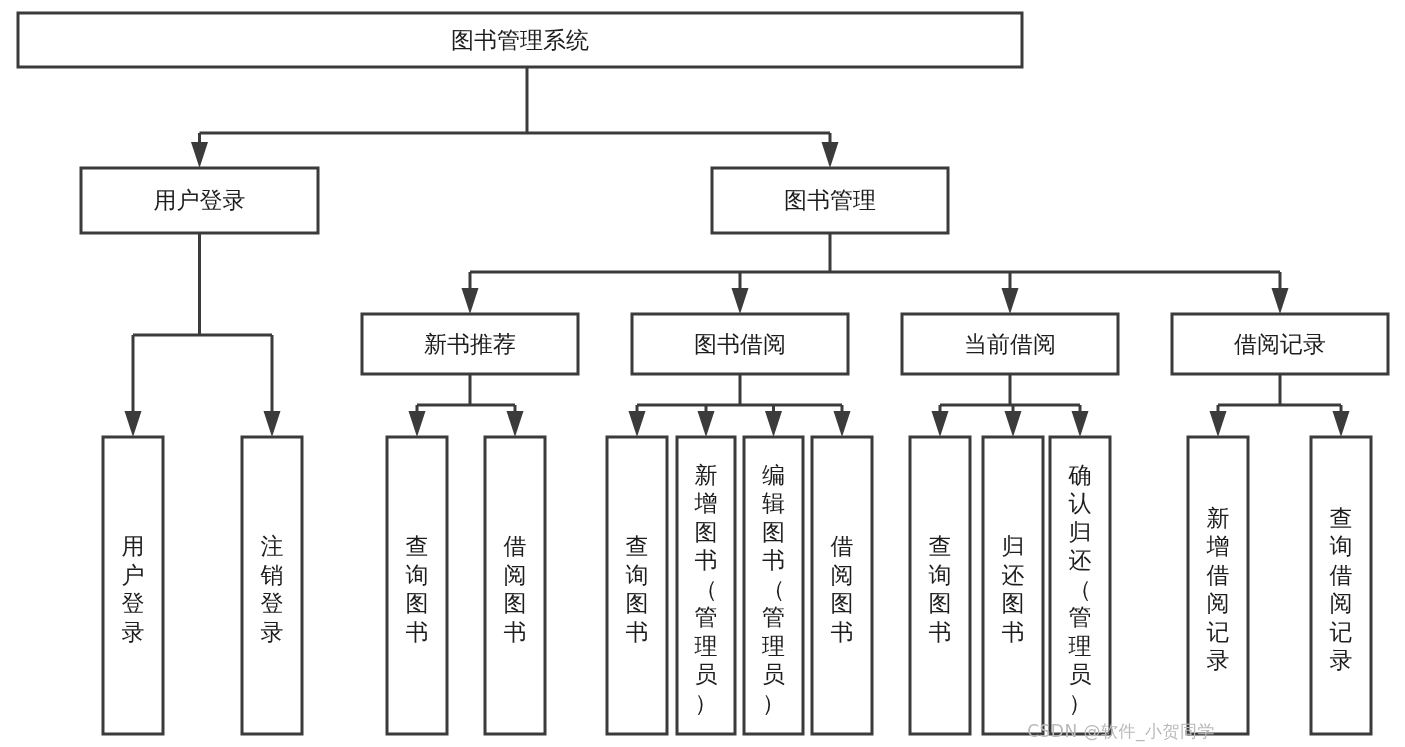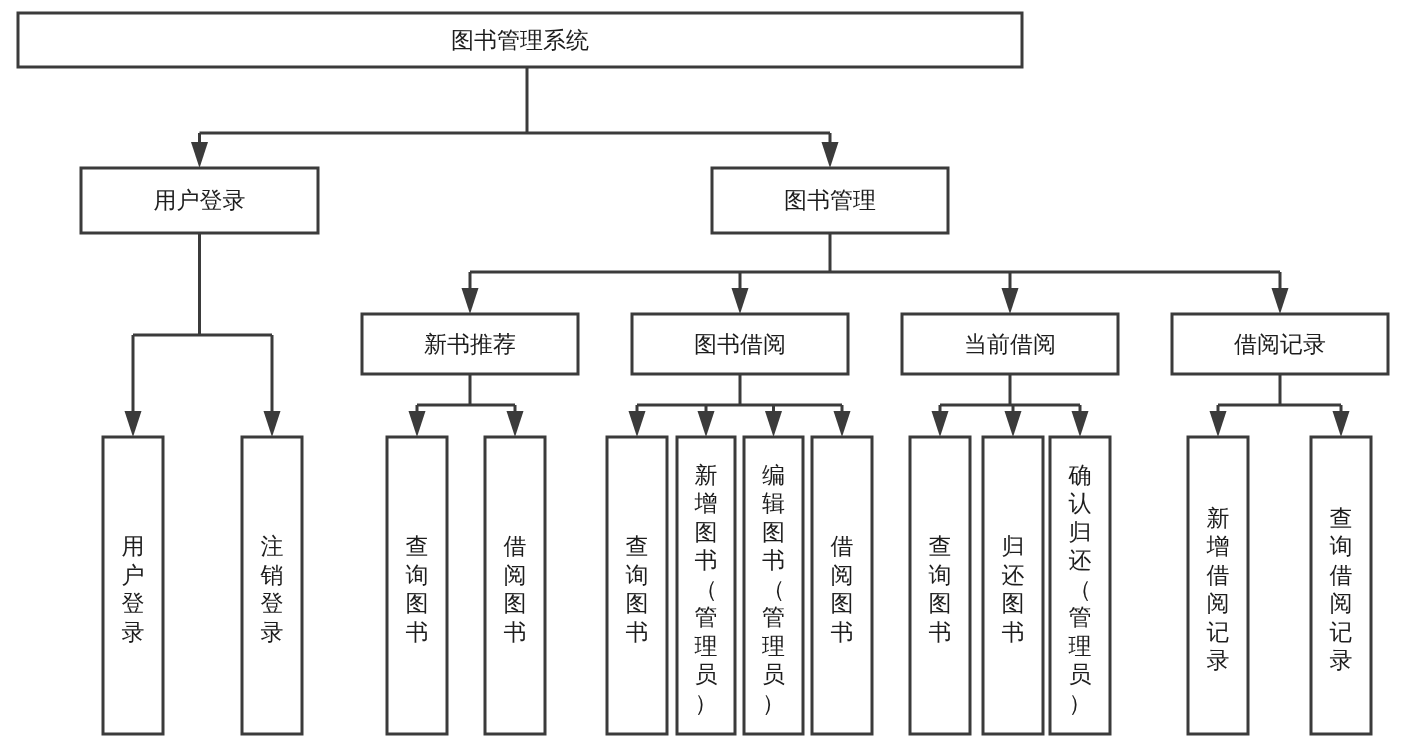--- a/index.html
+++ b/index.html
@@ -203,13 +203,14 @@
         <g>
           <rect x="1188" y="437" width="60" height="297" class="node-box"></rect>
           <text x="1218" y="0" class="node-label-vert"><tspan x="1218" y="525.52">新</tspan><tspan x="1218" y="554.02">增</tspan><tspan x="1218" y="582.52">借</tspan><tspan x="1218" y="611.02">阅</tspan><tspan x="1218" y="639.52">记</tspan><tspan x="1218" y="668.02">录</tspan></text>
         </g>
         <g>
           <rect x="1311" y="437" width="60" height="297" class="node-box"></rect>
           <text x="1341" y="0" class="node-label-vert"><tspan x="1341" y="525.52">查</tspan><tspan x="1341" y="554.02">询</tspan><tspan x="1341" y="582.52">借</tspan><tspan x="1341" y="611.02">阅</tspan><tspan x="1341" y="639.52">记</tspan><tspan x="1341" y="668.02">录</tspan></text>
         </g>
       </g>
   </svg>
+  <div class="watermark-text">CSDN @软件_小贺同学</div>
 </div>
 
 </body></html>

